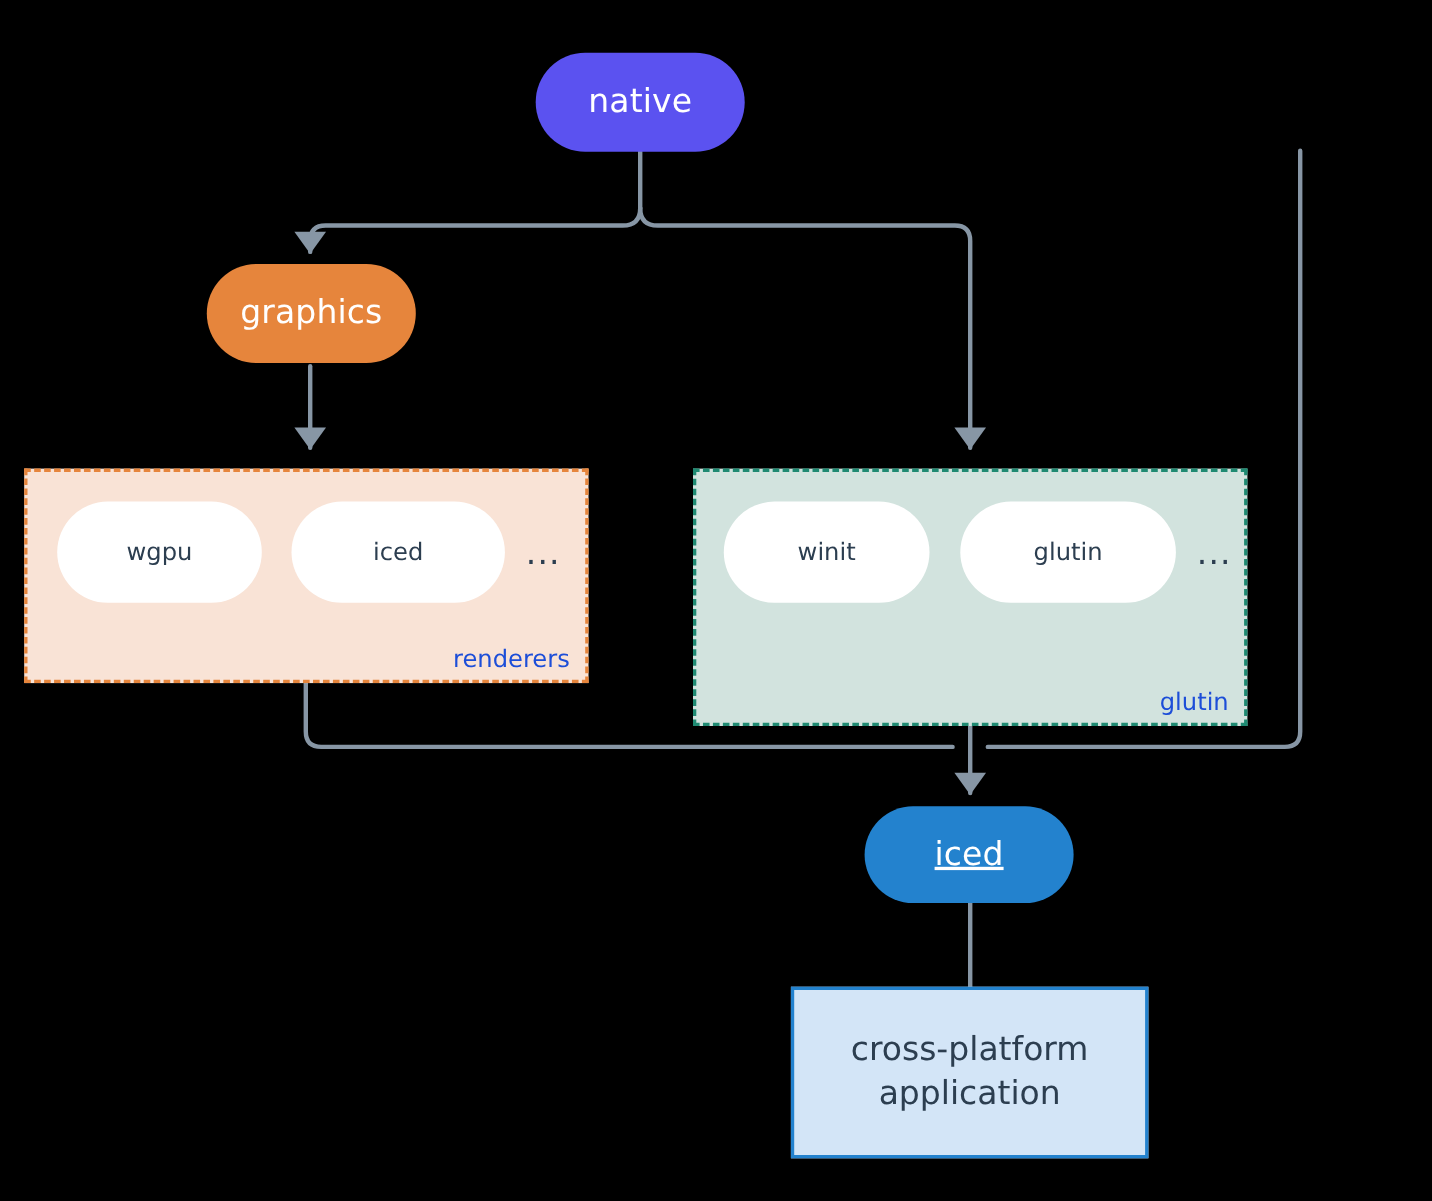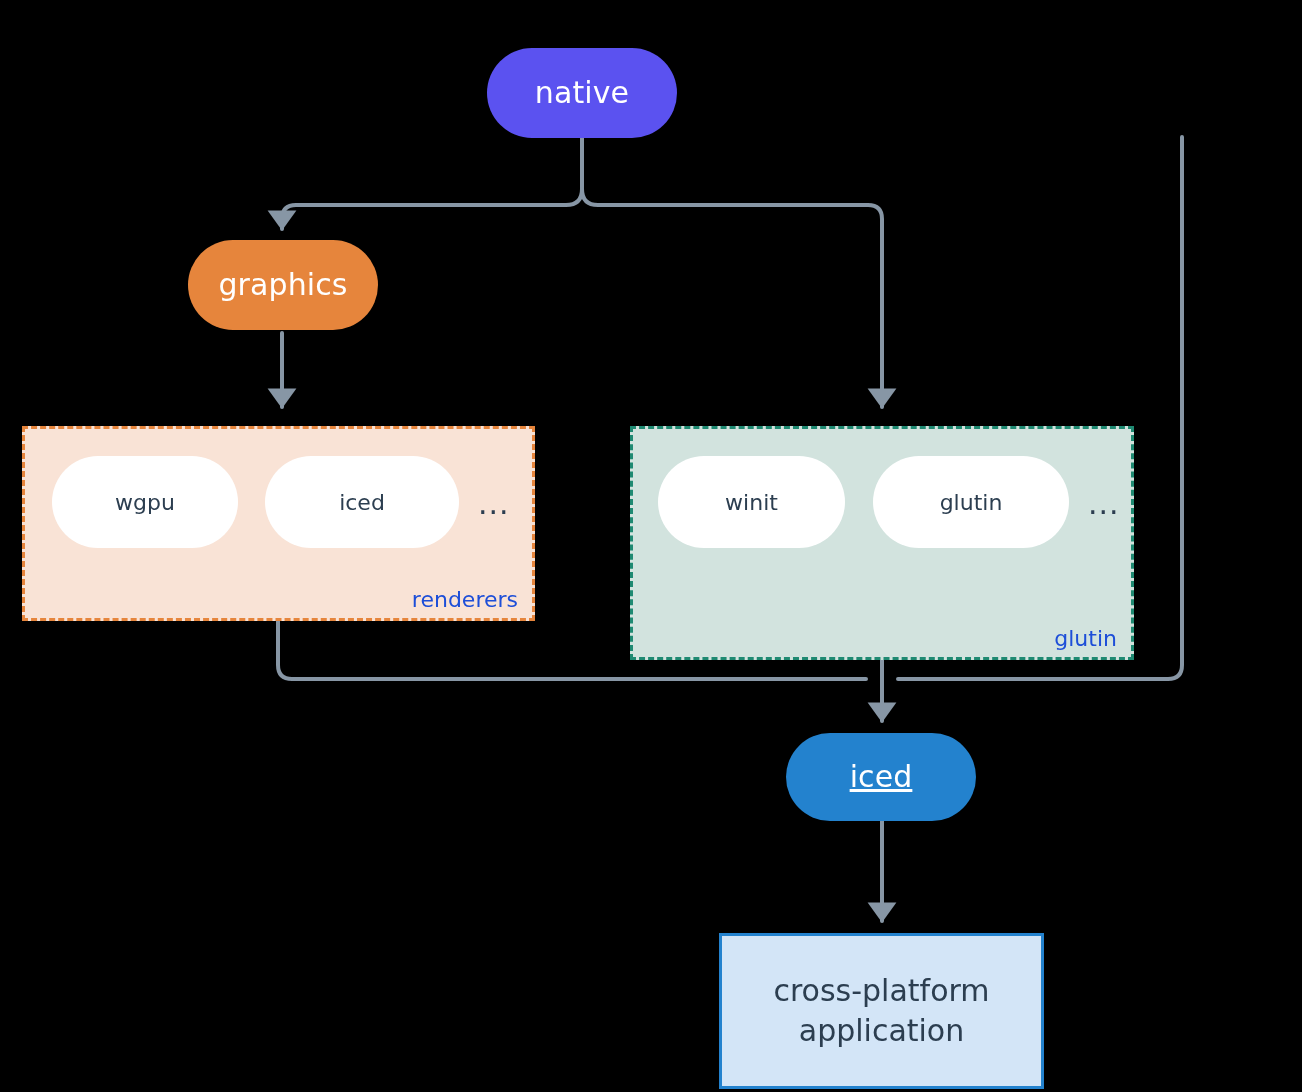--- a/index.html
+++ b/index.html
@@ -169,18 +169,18 @@
       <span>glutin</span>
     </div>
     <div class="ellipsis" style="left:455px; top:60px;">...</div>
     <div class="group-label">glutin</div>
   </div>
 
   <div class="node pill pill-iced" style="left:786px; top:712px; width:190px; height:88px;">
     <span>iced</span>
   </div>
 
-  <div class="rect-app" style="left:719px; top:912px; width:325px; height:156px;">
+  <div class="rect-app" style="left:719px; top:876px; width:325px; height:156px;">
     <span>cross-platform
 application</span>
   </div>
 
 </div>
 
 </body></html>

